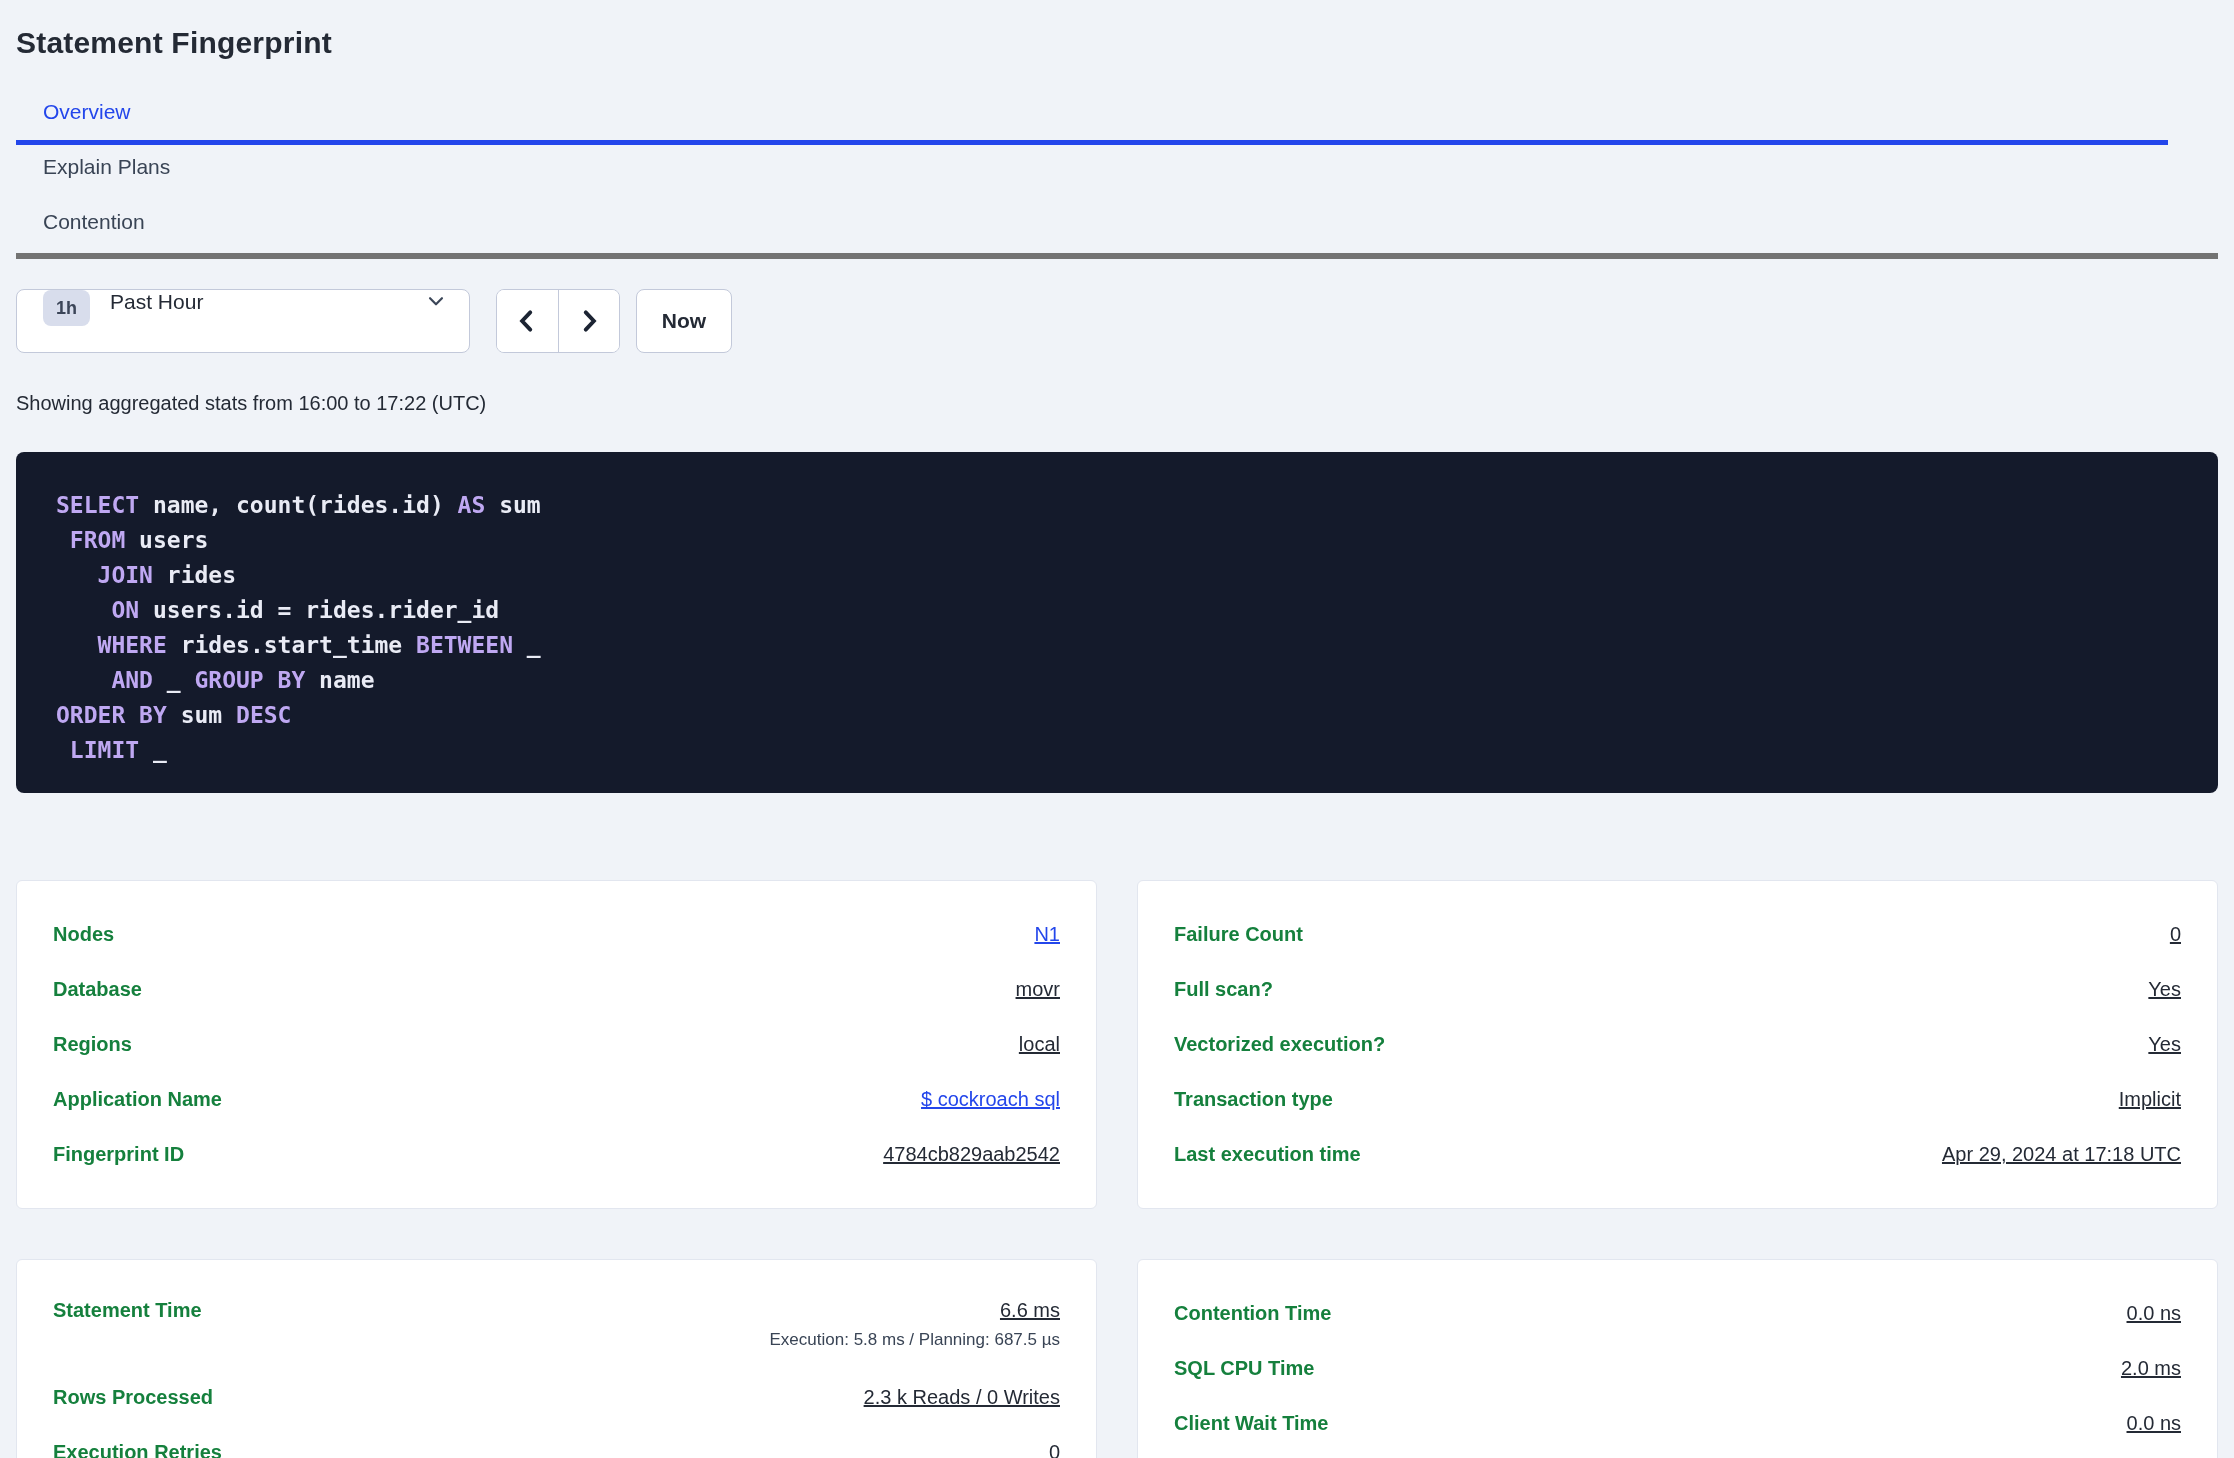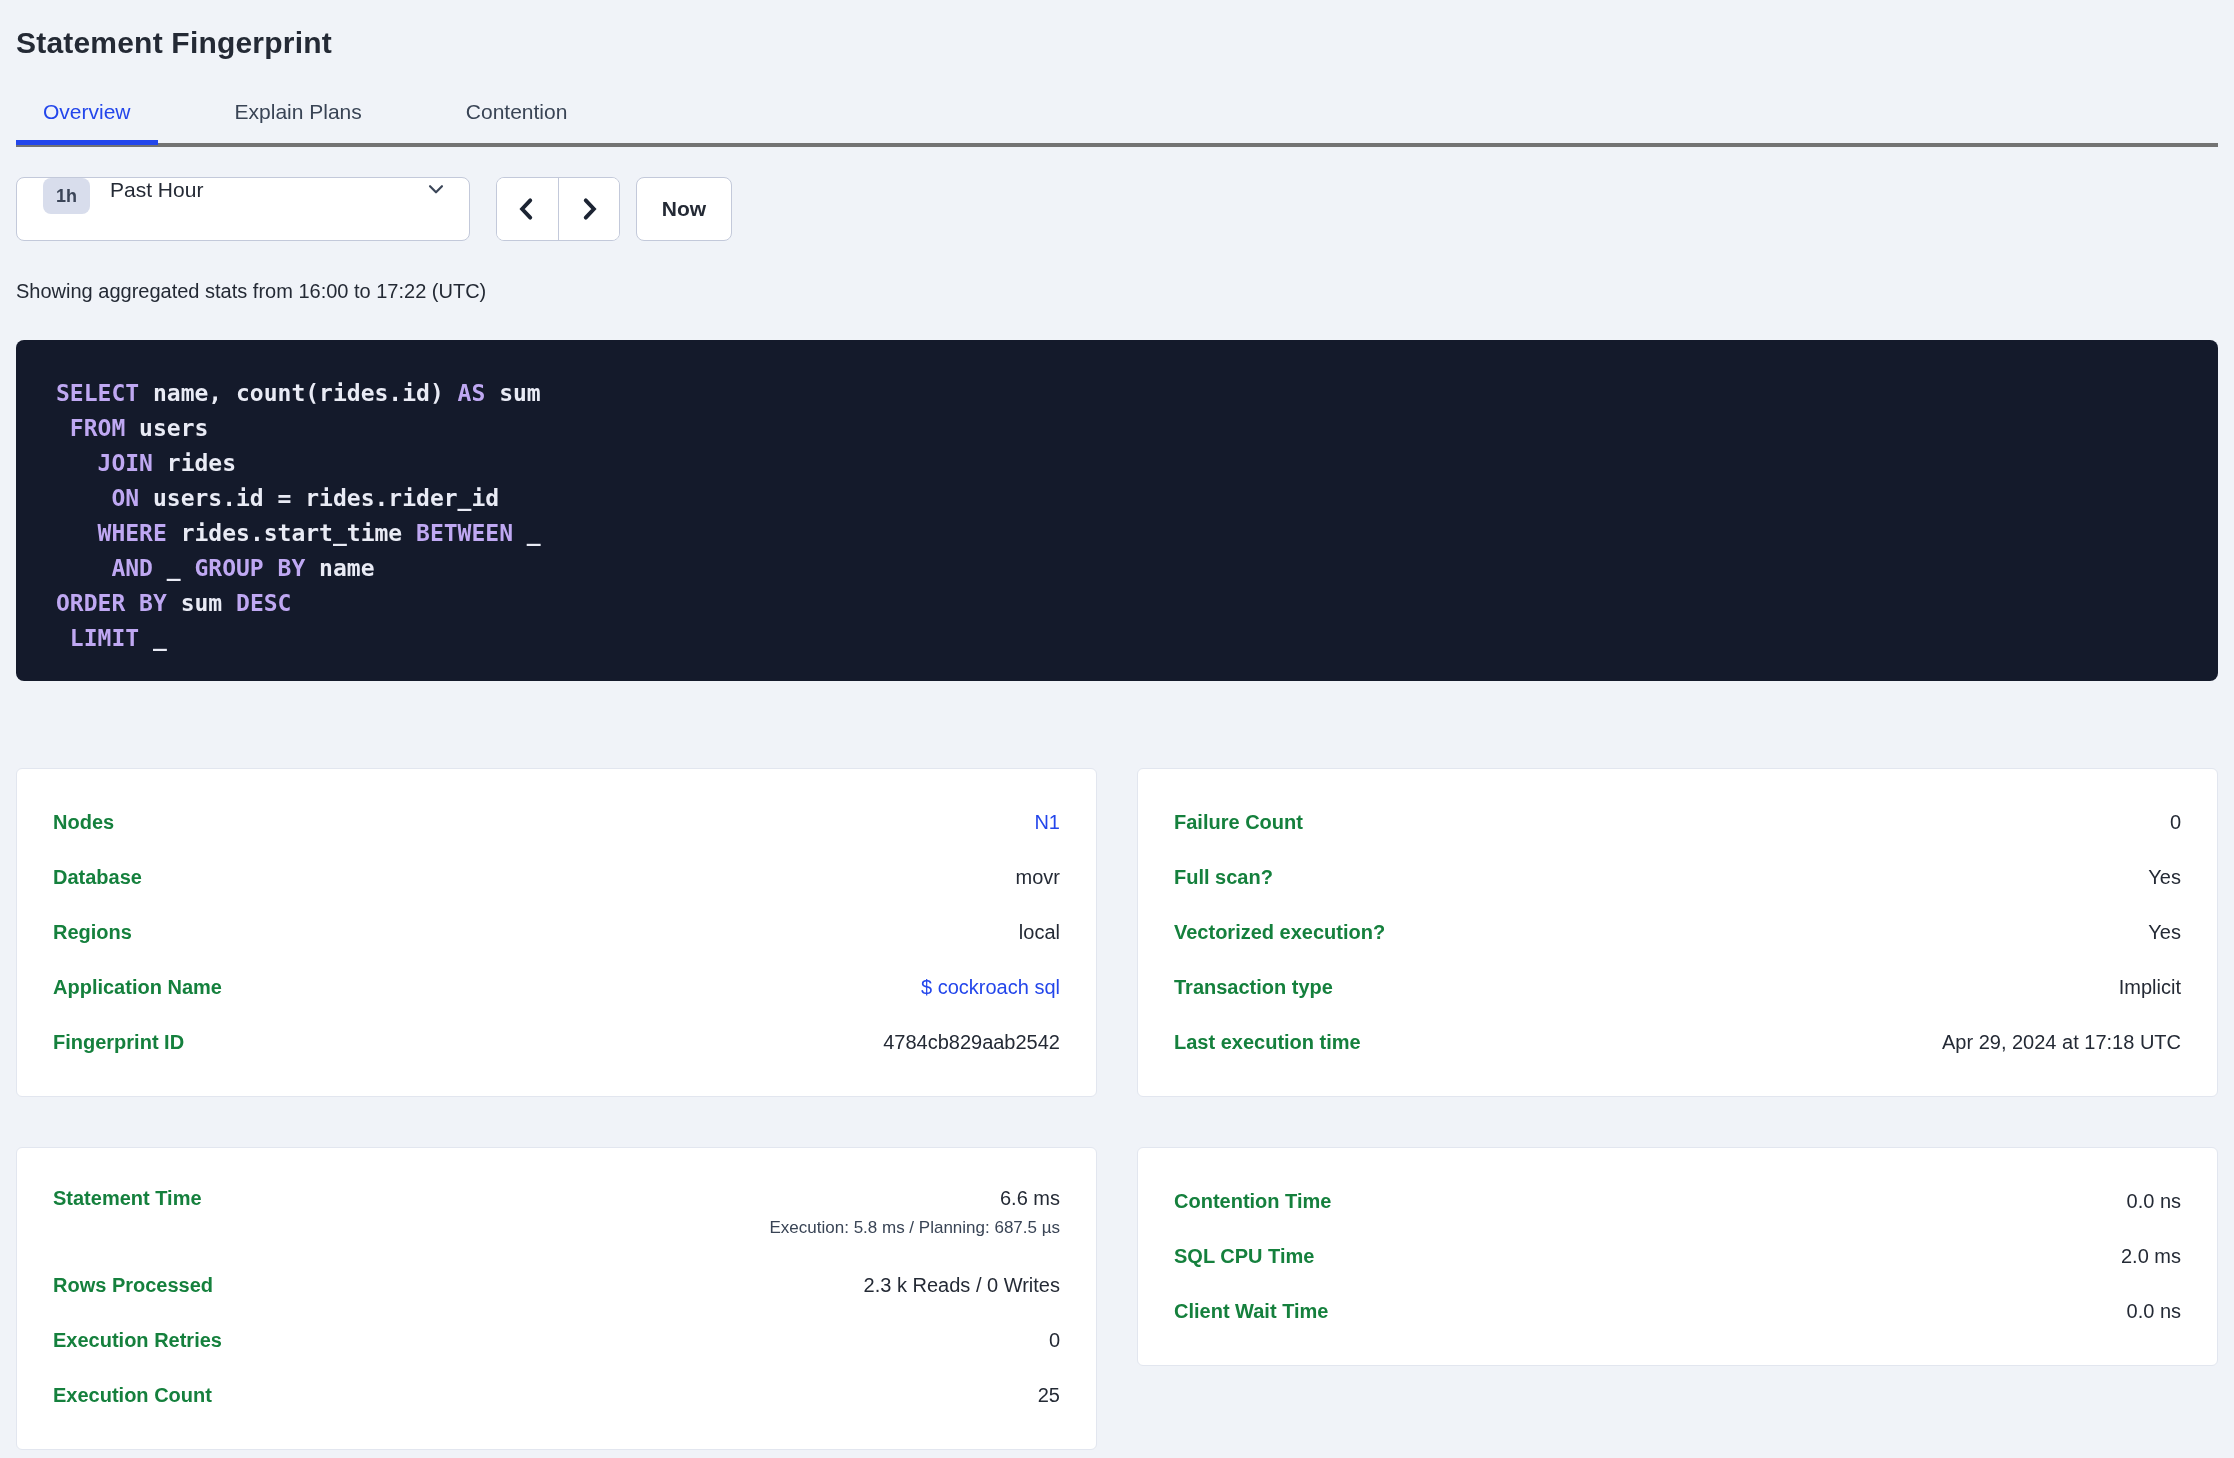--- a/index.html
+++ b/index.html
@@ -13,23 +13,24 @@
   .page-title {
     padding-top:26px;
     font-size:30px;
     font-weight:700;
     color:#242a35;
     letter-spacing:.2px;
   }
   
   .tabs {
     margin-top:28px;
-    border-bottom:4px solid #737373;
+    border-bottom:6px solid #737373;
     display:flex;
     width:100%;
+    flex-direction:column;
   }
   .tab {
     font-size:21px;
     color:#394455;
     padding:12px 27px 16px;
     margin-right:50px;
     margin-bottom:-2px;
     border-bottom:5px solid transparent;
     cursor:pointer;
     white-space:nowrap;
@@ -115,21 +116,21 @@
   .stat-row {
     min-height:55px;
     display:flex;
     justify-content:space-between;
     align-items:center;
     font-size:20px;
   }
   .stat-row.has-sub { align-items:flex-start; padding-top:13px; min-height:84px; }
   .stat-label { font-weight:700; color:#15803d; }
   .stat-value-wrap { text-align:right; }
-  .stat-value { color:#242a35; font-weight:400; }
+  .stat-value { color:#242a35; font-weight:400;text-decoration:underline; }
   .stat-value.link { color:#2346eb; cursor:pointer; }
   .stat-subvalue { font-size:17px; color:#394455; margin-top:8px; }
 </style>
 </head>
 <body>
 
 <h1 class="page-title">Statement Fingerprint</h1>
 
 <nav class="tabs">
     <div class="tab active">Overview</div>

